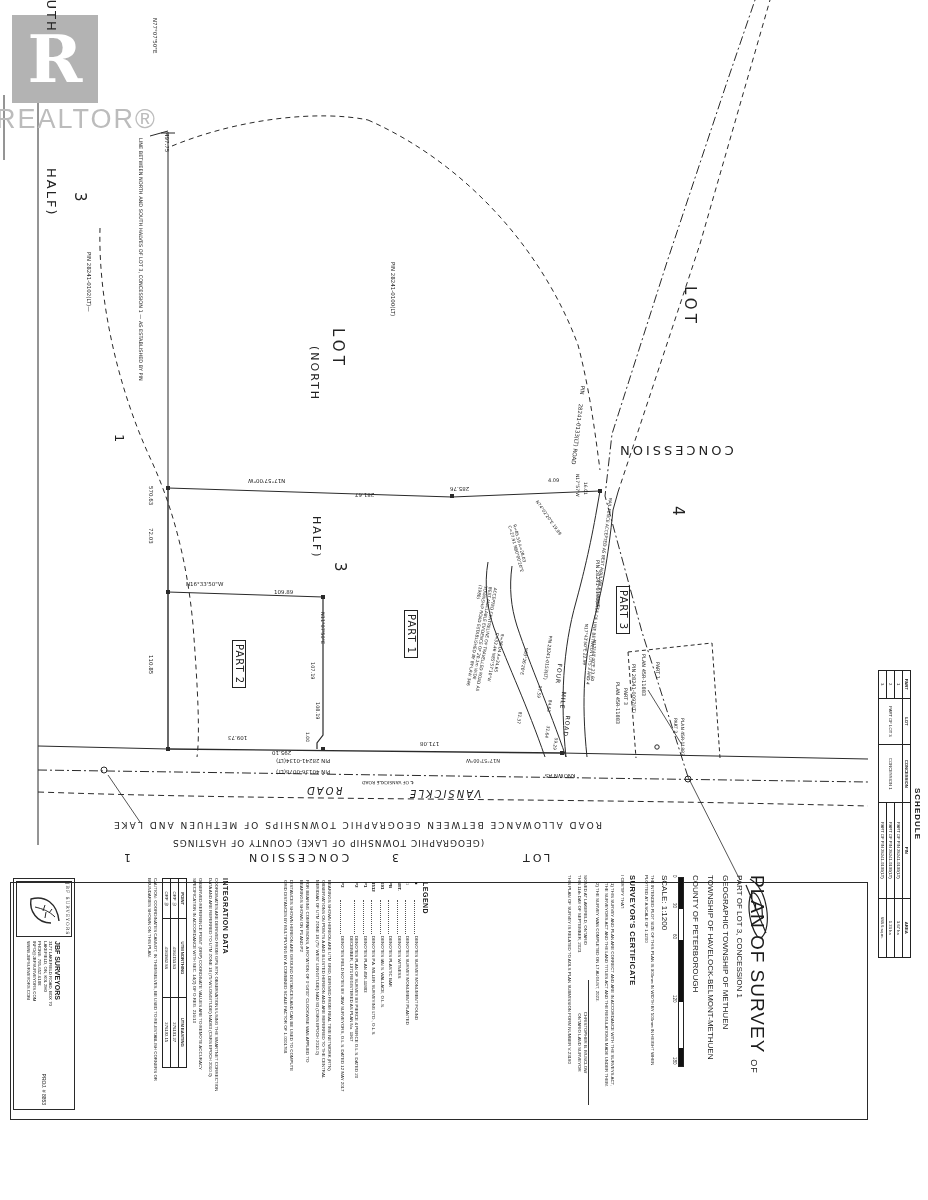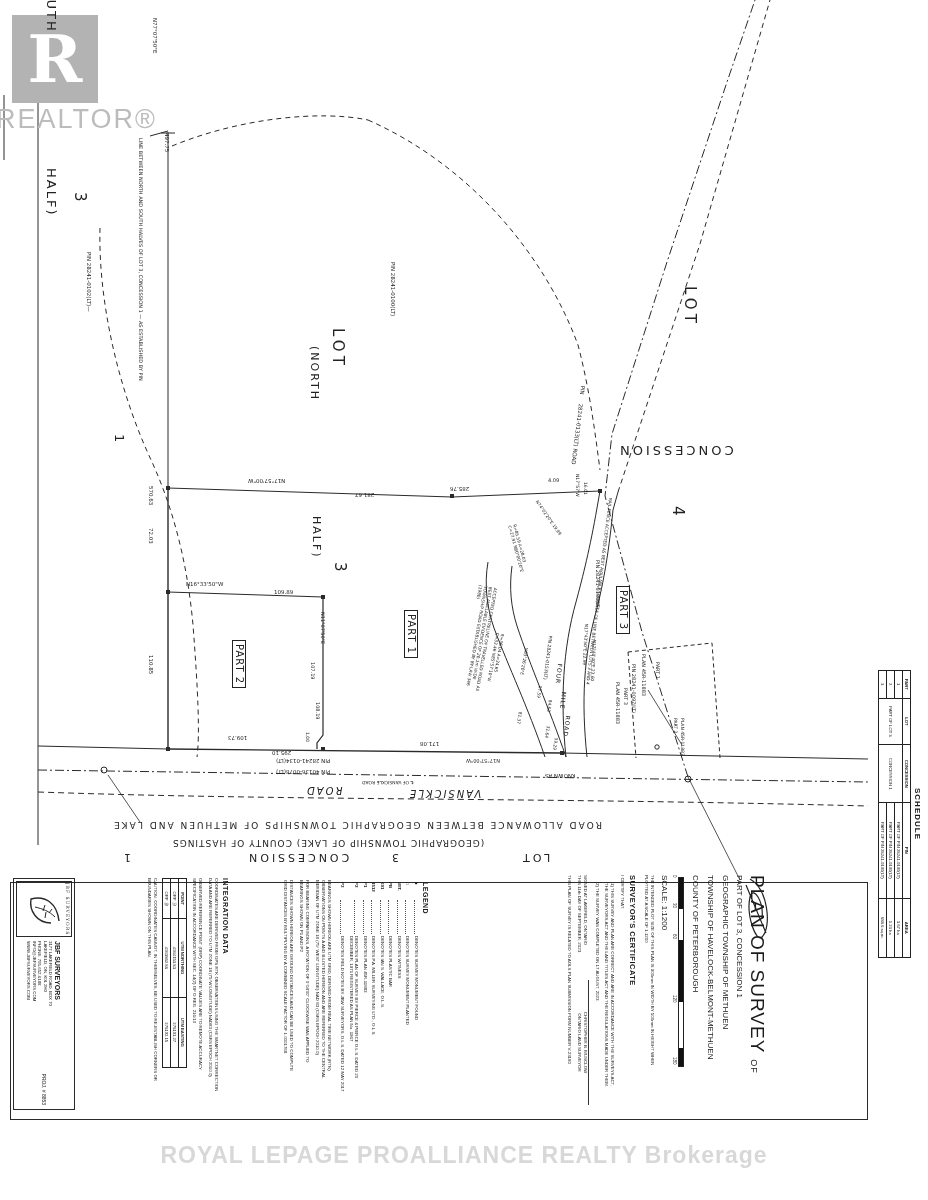--- a/index.html
+++ b/index.html
@@ -356,15 +356,14 @@
     </tr>
     <tr>
       <td>3</td>
       <td>PART OF PIN 28241-0100(LT)</td>
       <td>688.6 sq.m.</td>
     </tr>
   </tbody>
       </table>
 </div>
 
-<div class="watermark">ROYAL LEPAGE PROALLIANCE REALTY   Brokerage</div>
 
 </div>
 
 </body></html>

